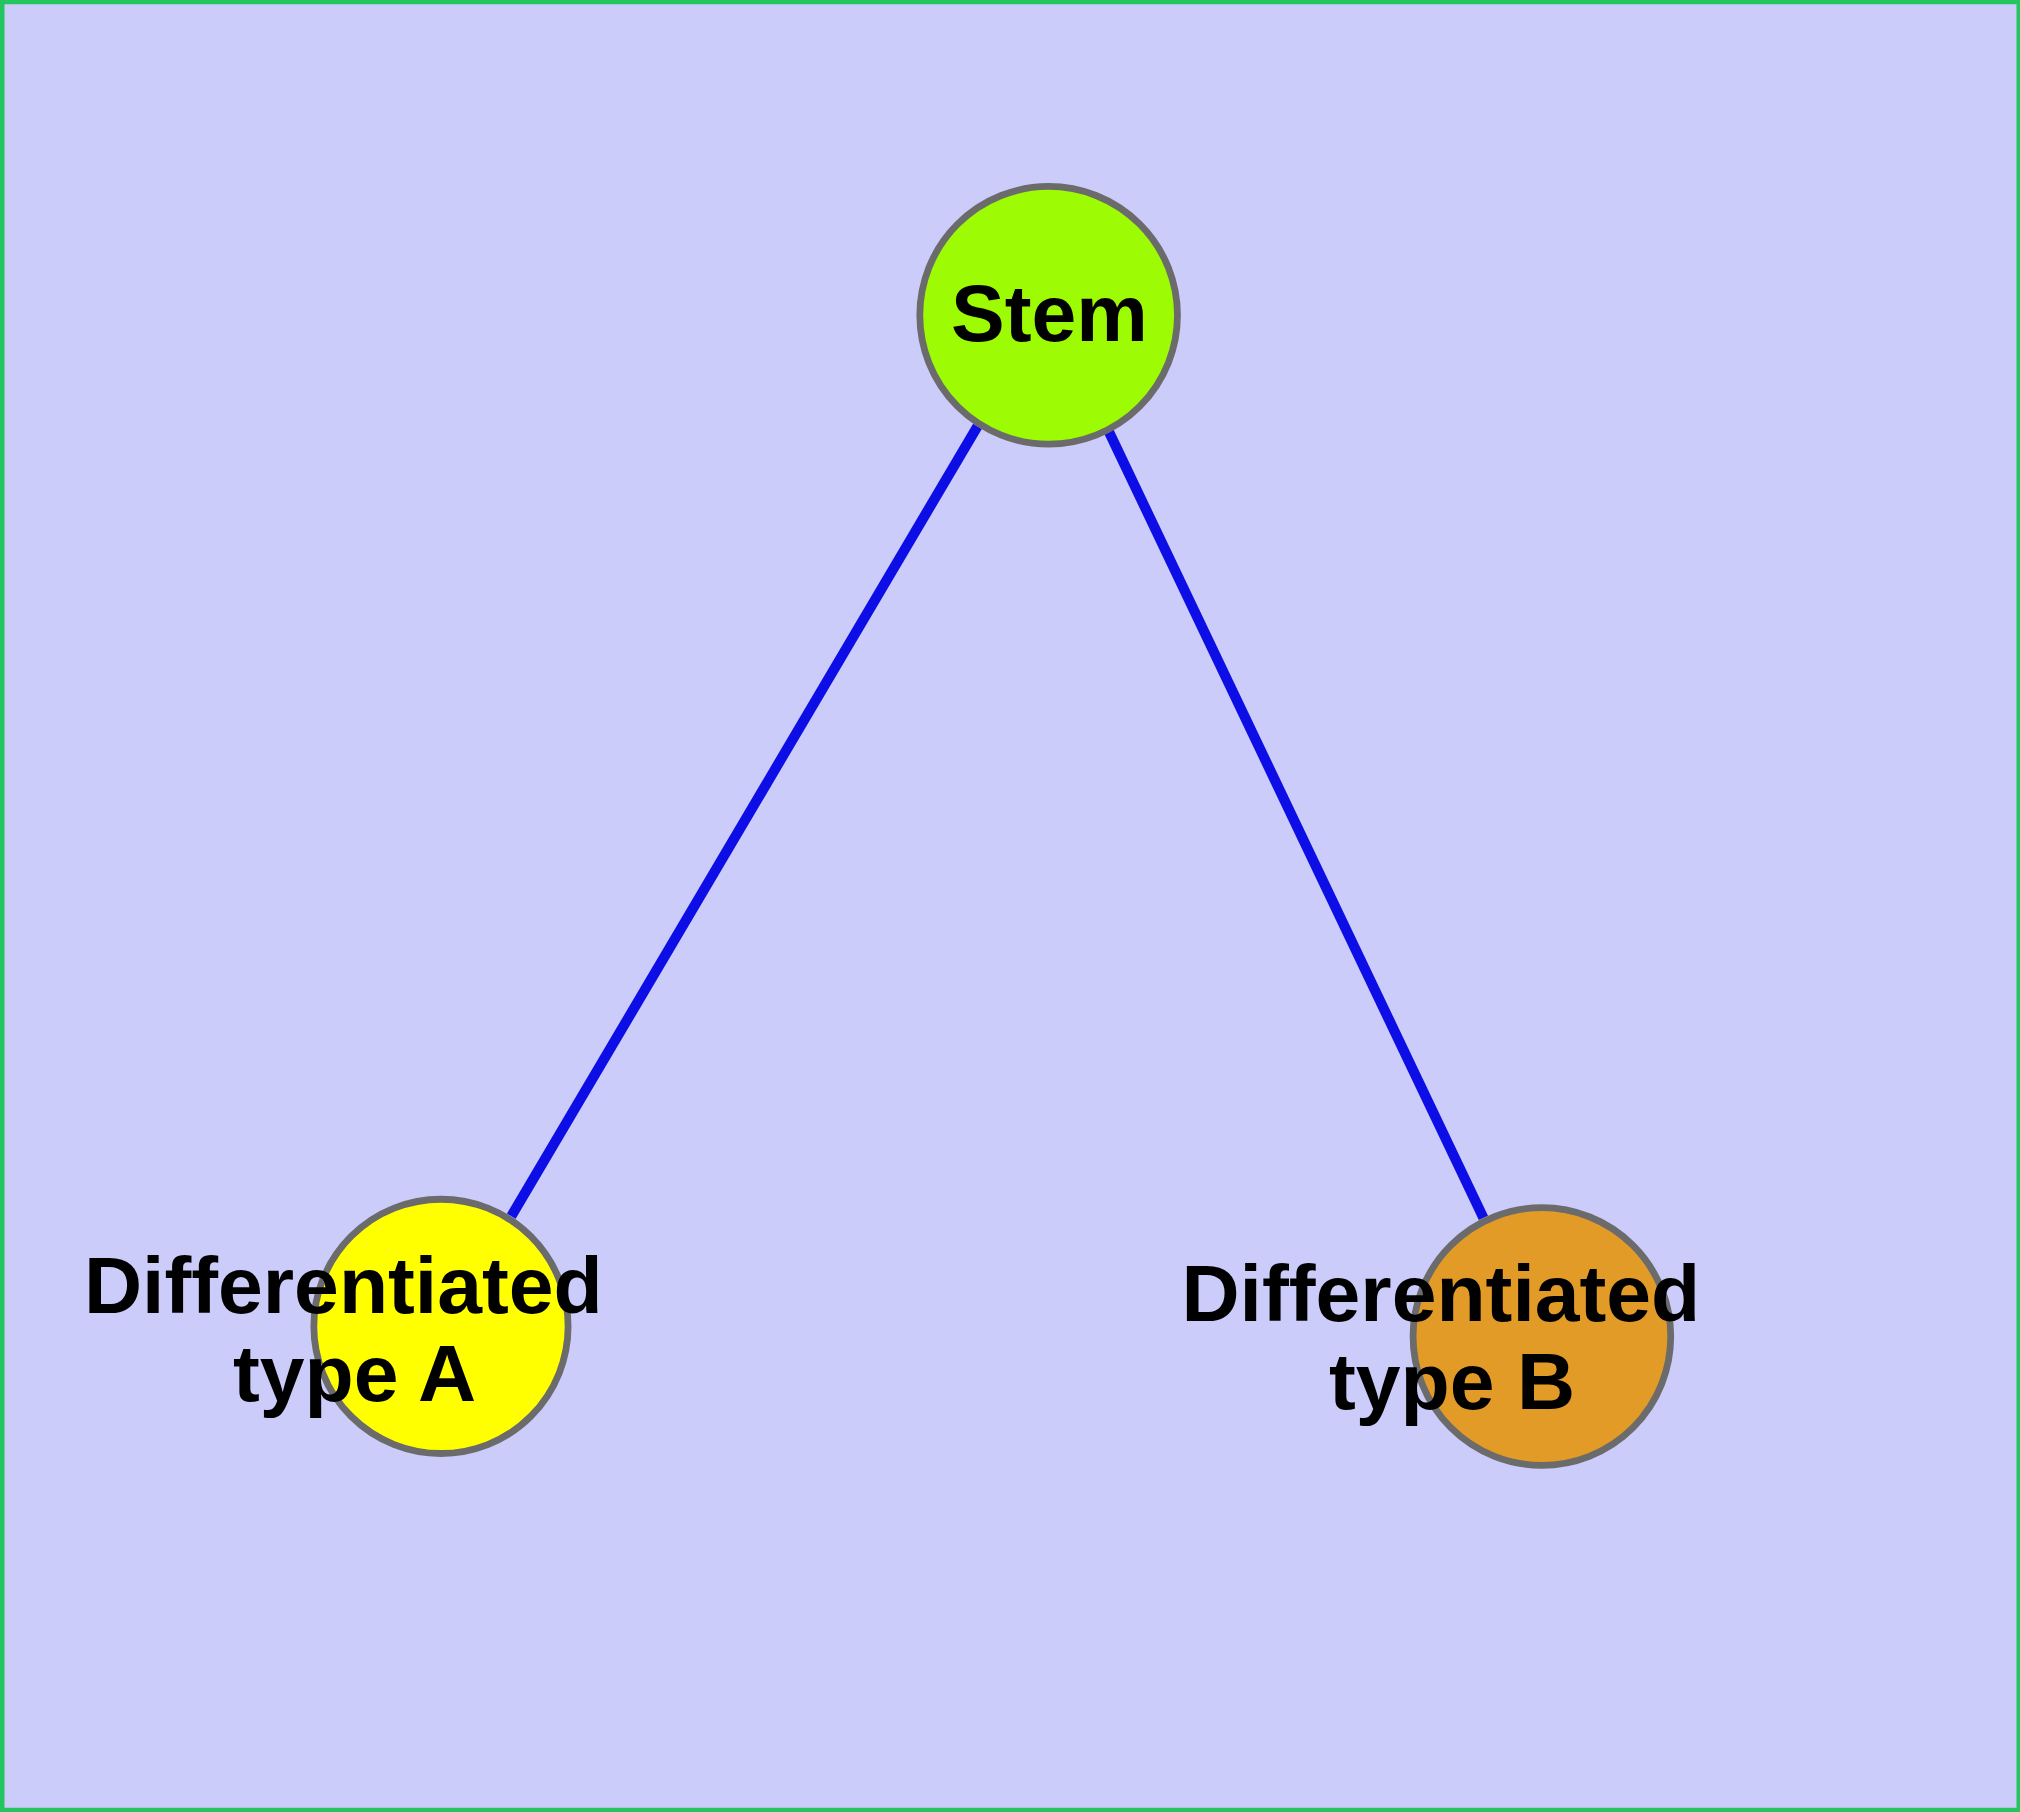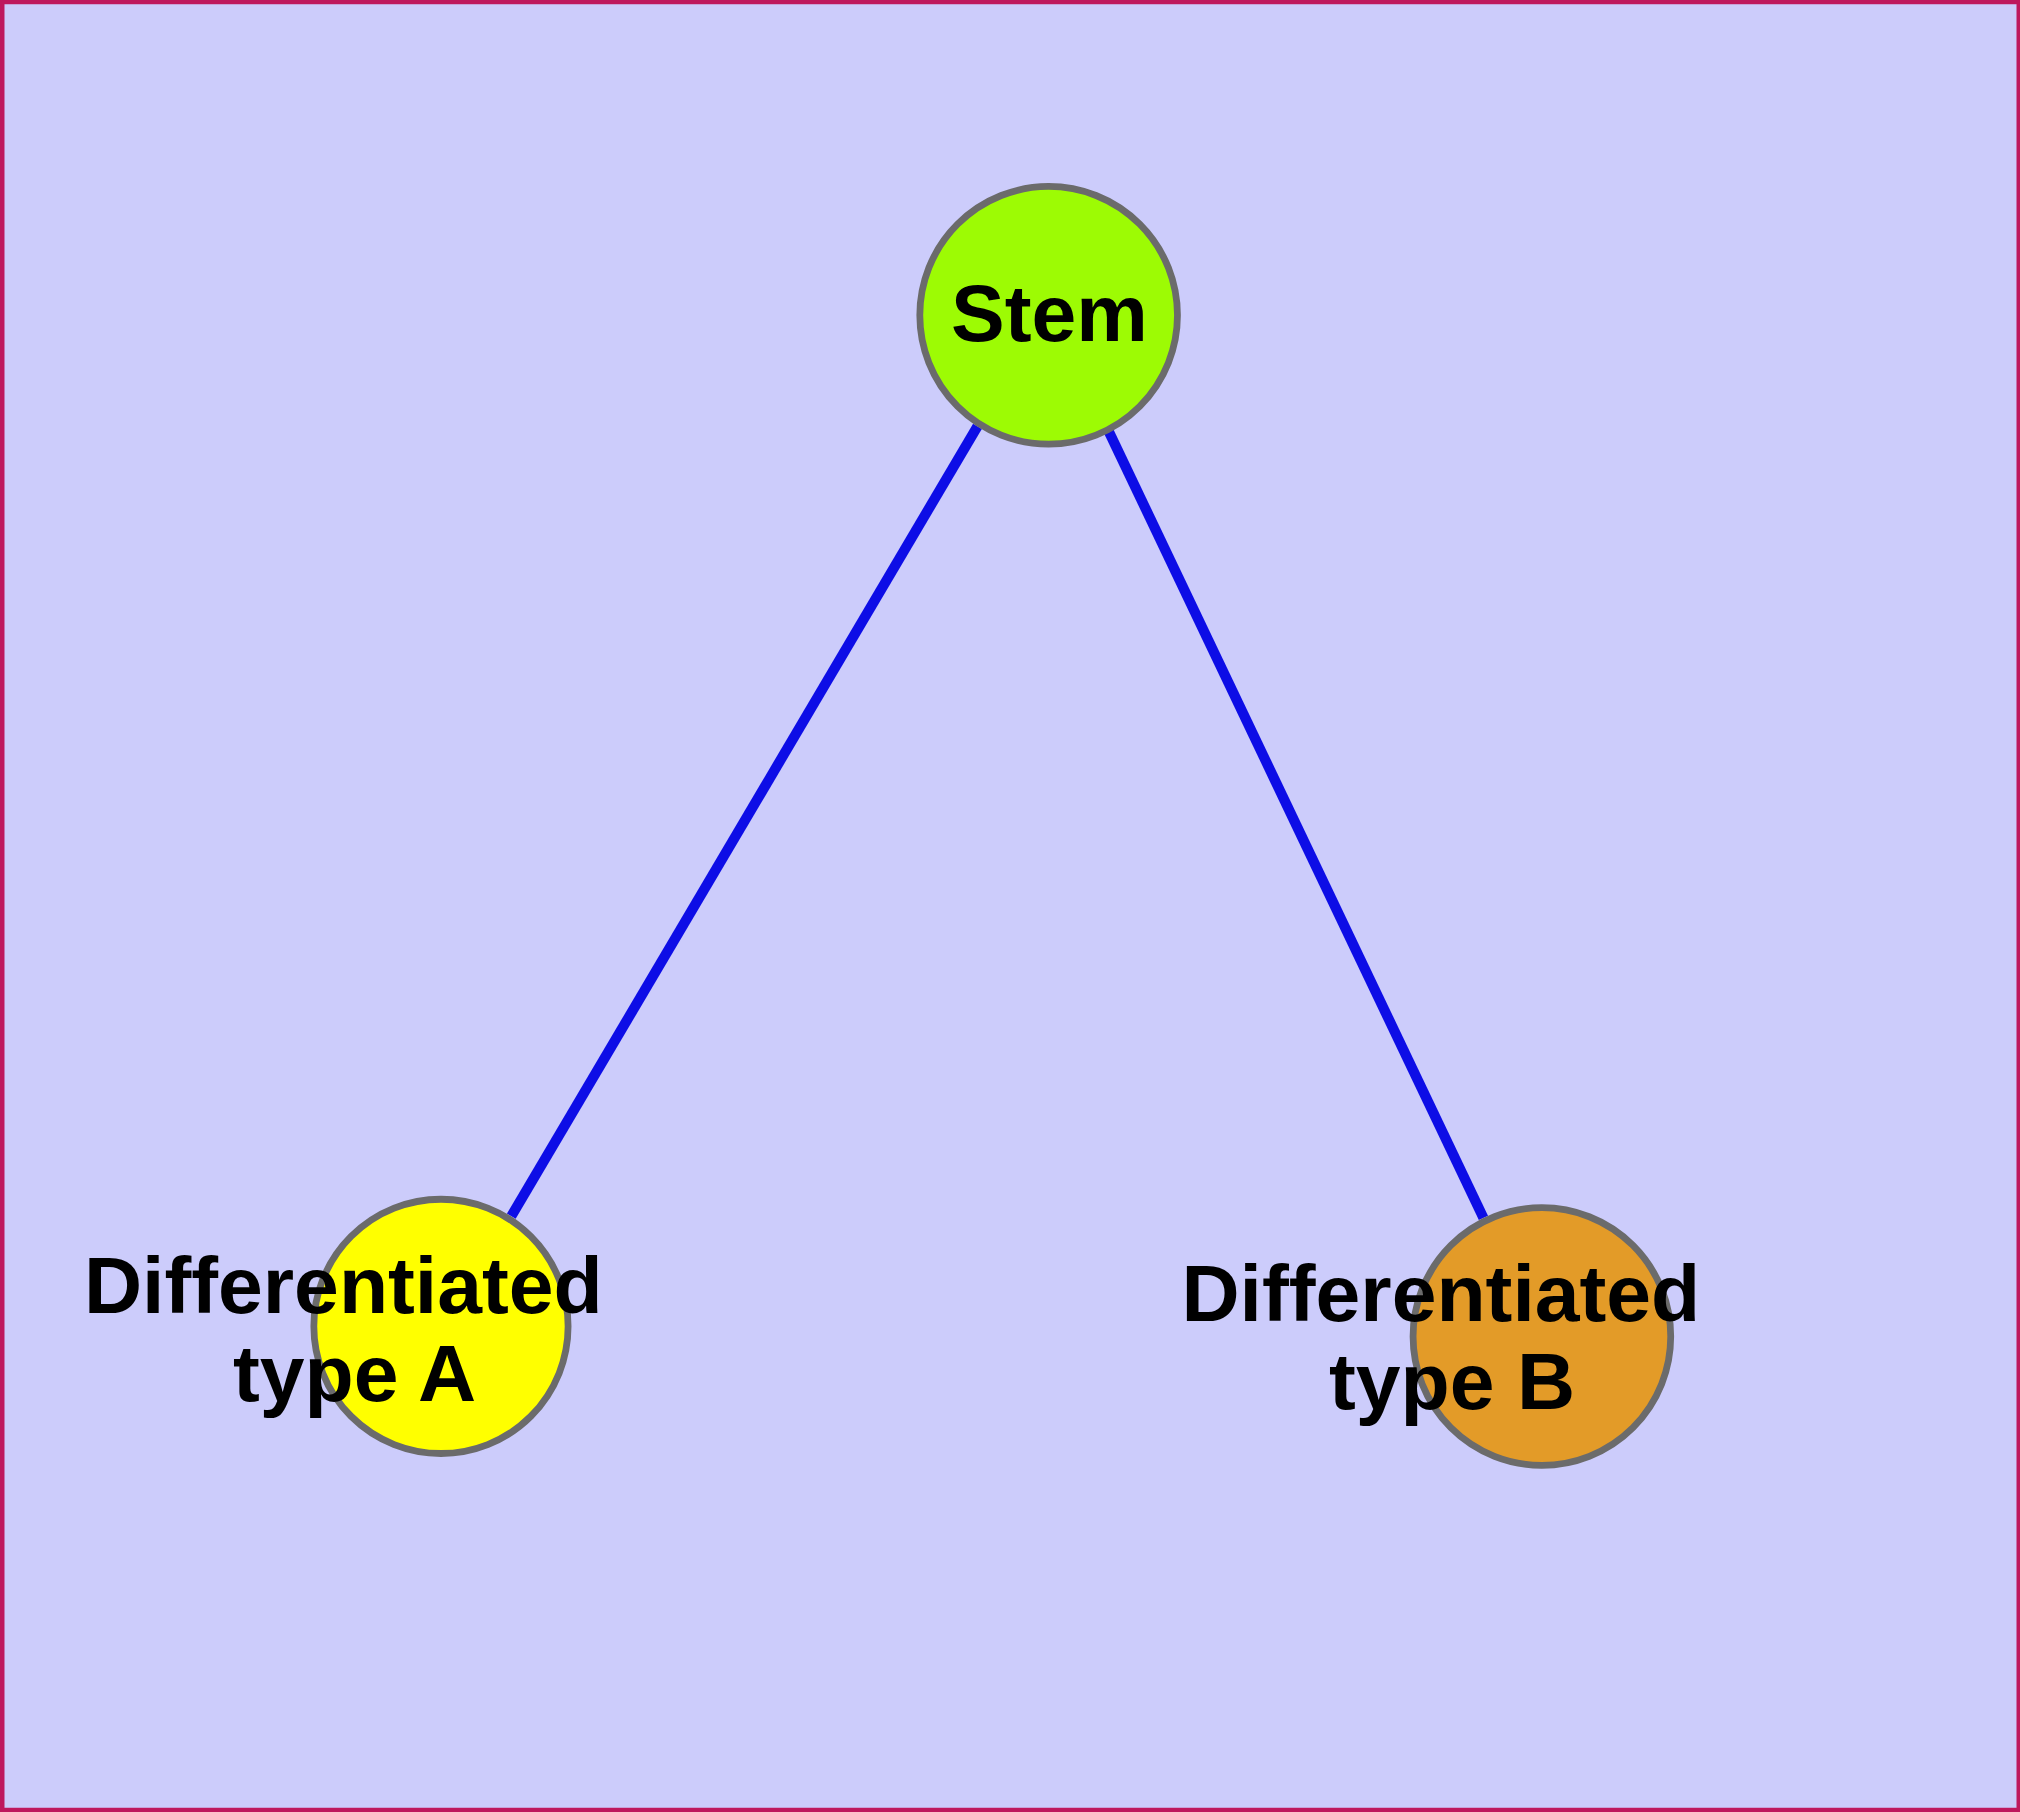--- a/index.html
+++ b/index.html
@@ -10,21 +10,21 @@
   body {
     width: 2021px;
     height: 1812px;
     overflow: hidden;
     font-family: "Liberation Sans", sans-serif;
   }
   #diagram-root {
     position: relative;
     width: 2021px;
     height: 1812px;
-    background: #be185d;
+    background: #22c55e;
   }
   #graph-svg {
     display: block;
     width: 2021px;
     height: 1812px;
   }
   .node-label {
     font-family: "Liberation Sans", sans-serif;
     font-weight: bold;
     font-size: 95px;

